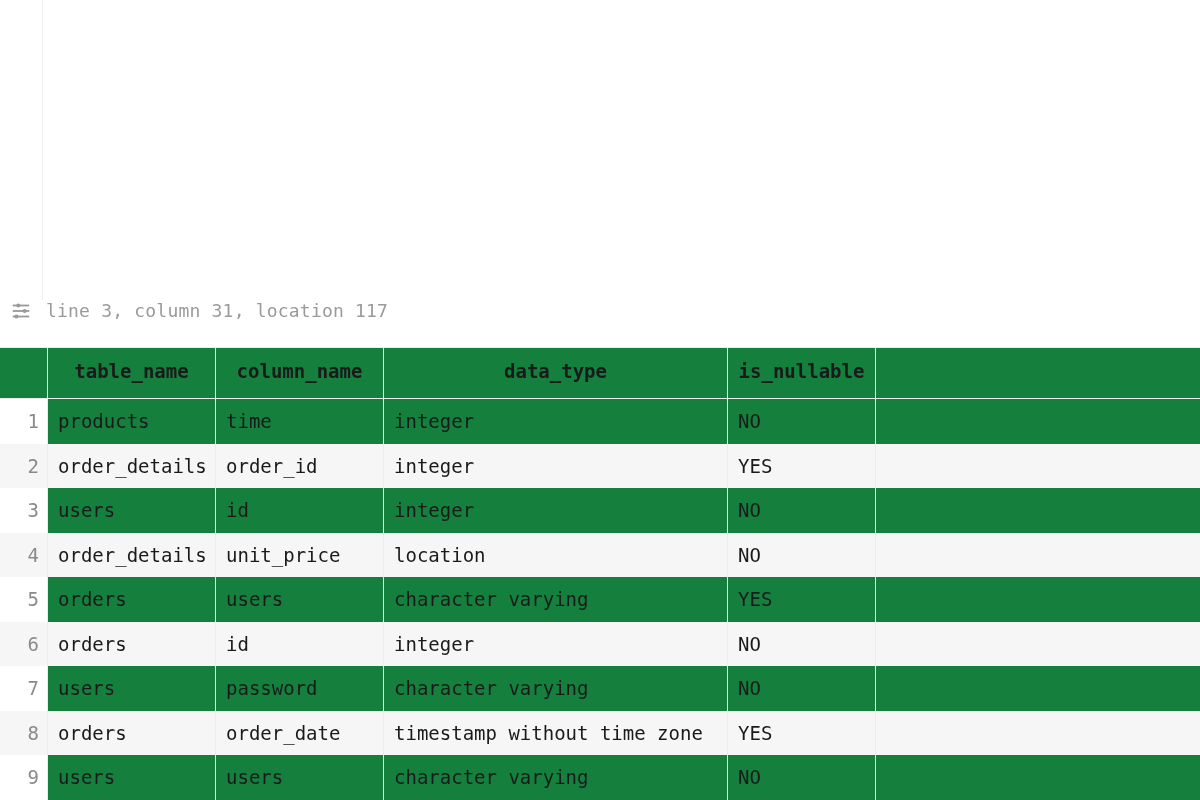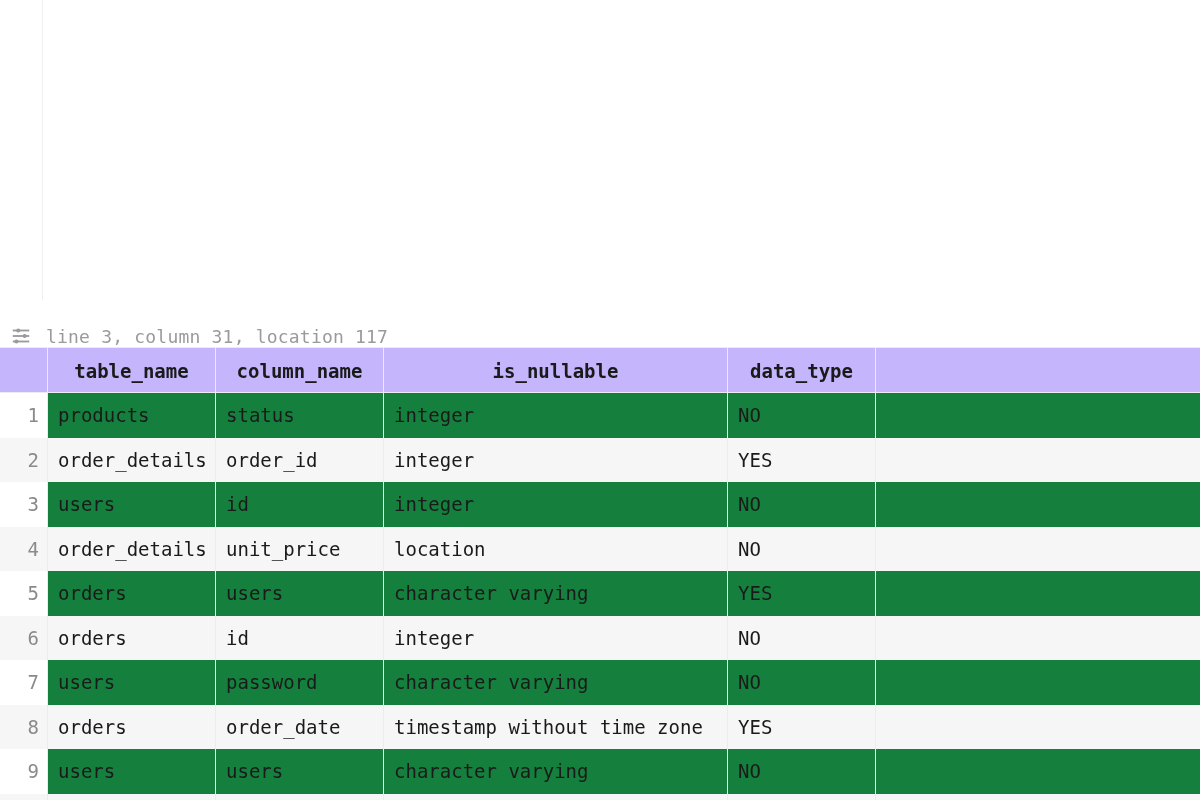--- a/index.html
+++ b/index.html
@@ -21,21 +21,21 @@
 .upper-gutter {
   width: 43px;
   border-right: 1px solid #f0f0f0;
 }
 .upper-content {
   flex: 1;
 }
 .status-bar {
   height: 48px;
   display: flex;
-  align-items: flex-end;
+  align-items: flex-start;
   border-bottom: 1px solid #ececec;
   color: #9a9a9a;
   font-size: 18px;
   padding-left: 6px;
 }
 .status-icon {
   width: 30px;
   display: flex;
   align-items: center;
   justify-content: center;
@@ -51,25 +51,25 @@
 }
 .grid {
   display: grid;
   grid-template-columns: 48px 168px 168px 344px 148px 1fr;
   font-size: 19px;
 }
 .hdr {
   font-weight: 700;
   color: #1a1a1a;
   text-align: center;
-  padding: 12px 8px 10px 8px;
+  padding: 12px 8px 16px 8px;
   border-bottom: 1px solid #ececec;
   border-right: 1px solid #ececec;
   white-space: nowrap;
-  background: #c4b5fd;
+  background: #15803d;
 }
 .hdr.rownum { border-right: 1px solid #ececec; }
 .hdr.empty-right { border-right: none; }
 
 .row { display: contents; }
 .cell {
   padding: 8px 10px 8px 10px;
   white-space: nowrap;
   border-right: 1px solid #ececec;
   line-height: 1.5;
@@ -106,24 +106,24 @@
     </svg>
   </span>
   <span class="status-text">line 3, column 31, location 117</span>
 </div>
 
 <div class="results">
   <div class="grid" id="results-grid">
     <div class="hdr rownum"></div>
     <div class="hdr">table_name</div>
     <div class="hdr">column_name</div>
+    <div class="hdr">data_type</div>
     <div class="hdr">is_nullable</div>
-    <div class="hdr">data_type</div>
     <div class="hdr empty-right"></div>
-  <div class="row odd"><div class="cell rownum-cell">1</div><div class="cell">products</div><div class="cell">status</div><div class="cell">integer</div><div class="cell">NO</div><div class="cell last"></div></div>
+  <div class="row odd"><div class="cell rownum-cell">1</div><div class="cell">products</div><div class="cell">time</div><div class="cell">integer</div><div class="cell">NO</div><div class="cell last"></div></div>
       <div class="row even"><div class="cell rownum-cell">2</div><div class="cell">order_details</div><div class="cell">order_id</div><div class="cell">integer</div><div class="cell">YES</div><div class="cell last"></div></div>
       <div class="row odd"><div class="cell rownum-cell">3</div><div class="cell">users</div><div class="cell">id</div><div class="cell">integer</div><div class="cell">NO</div><div class="cell last"></div></div>
       <div class="row even"><div class="cell rownum-cell">4</div><div class="cell">order_details</div><div class="cell">unit_price</div><div class="cell">location</div><div class="cell">NO</div><div class="cell last"></div></div>
       <div class="row odd"><div class="cell rownum-cell">5</div><div class="cell">orders</div><div class="cell">users</div><div class="cell">character varying</div><div class="cell">YES</div><div class="cell last"></div></div>
       <div class="row even"><div class="cell rownum-cell">6</div><div class="cell">orders</div><div class="cell">id</div><div class="cell">integer</div><div class="cell">NO</div><div class="cell last"></div></div>
       <div class="row odd"><div class="cell rownum-cell">7</div><div class="cell">users</div><div class="cell">password</div><div class="cell">character varying</div><div class="cell">NO</div><div class="cell last"></div></div>
       <div class="row even"><div class="cell rownum-cell">8</div><div class="cell">orders</div><div class="cell">order_date</div><div class="cell">timestamp without time zone</div><div class="cell">YES</div><div class="cell last"></div></div>
       <div class="row odd"><div class="cell rownum-cell">9</div><div class="cell">users</div><div class="cell">users</div><div class="cell">character varying</div><div class="cell">NO</div><div class="cell last"></div></div>
       <div class="row even"><div class="cell rownum-cell">10</div><div class="cell">products</div><div class="cell">name</div><div class="cell">character varying</div><div class="cell">NO</div><div class="cell last"></div></div>
       <div class="row odd"></div>

